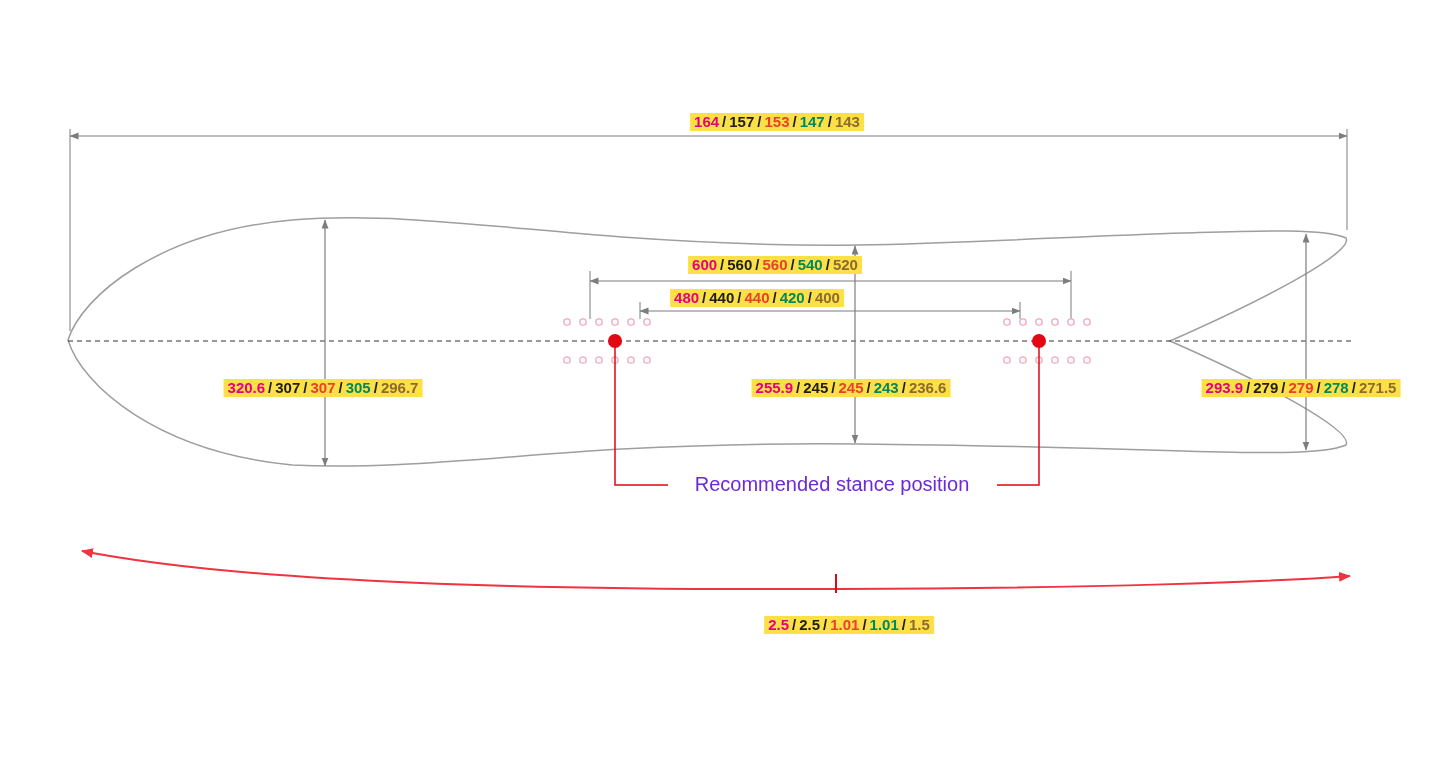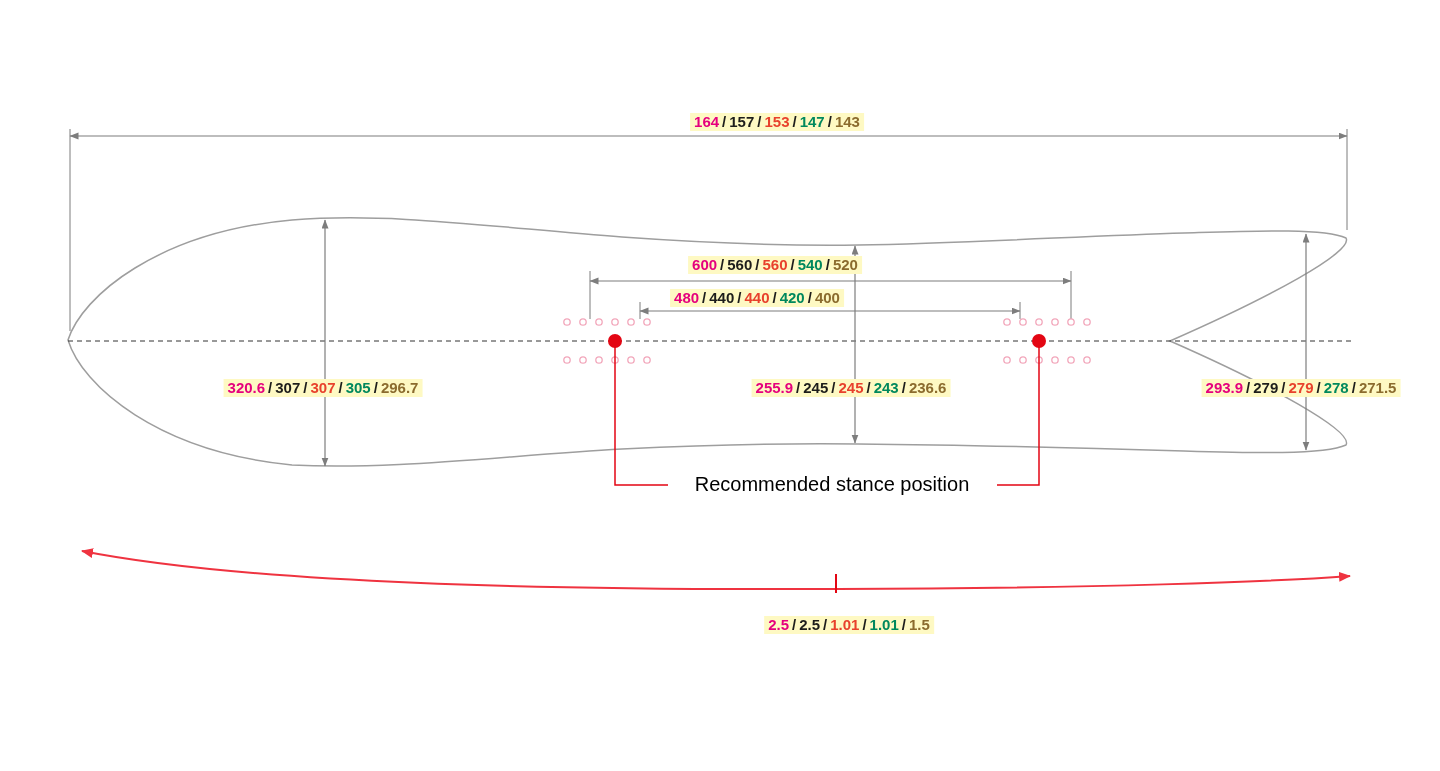--- a/index.html
+++ b/index.html
@@ -13,31 +13,31 @@
     overflow: hidden;
   }
   .canvas > svg { position: absolute; left: 0; top: 0; }
   .lbl {
     position: absolute;
     transform: translateX(-50%);
     font-size: 15px;
     font-weight: bold;
     line-height: 18px;
     white-space: nowrap;
-    background: #fef9c3;
+    background: #fde047;
     padding: 0 4px;
   }
   .lbl .sep { margin: 0 3px; }
   .stance-note {
     position: absolute;
     transform: translateX(-50%);
     font-size: 20px;
     font-weight: normal;
     line-height: 23px;
-    color: #000000;
+    color: #6d28d9;
     white-space: nowrap;
     background: #ffffff;
     padding: 0 8px;
   }
 </style>
 </head>
 <body>
 
 <div class="canvas">
 

